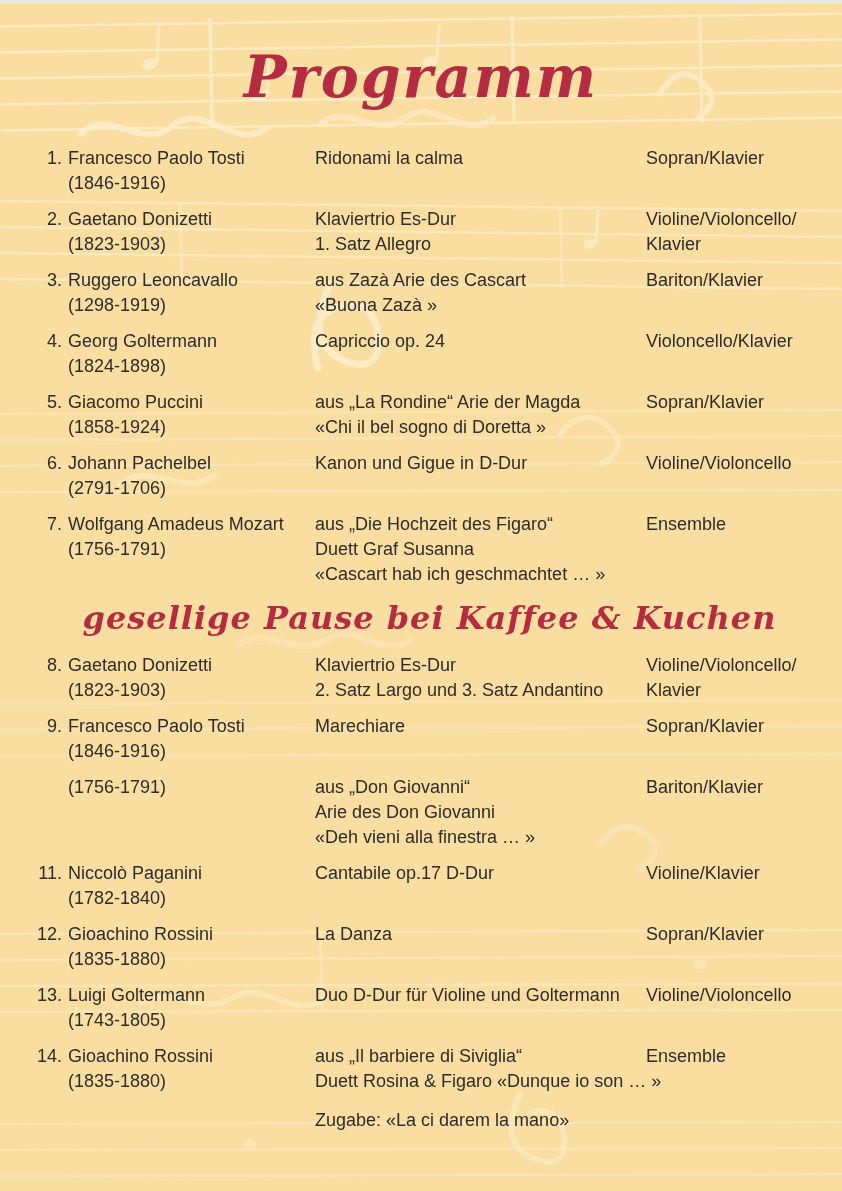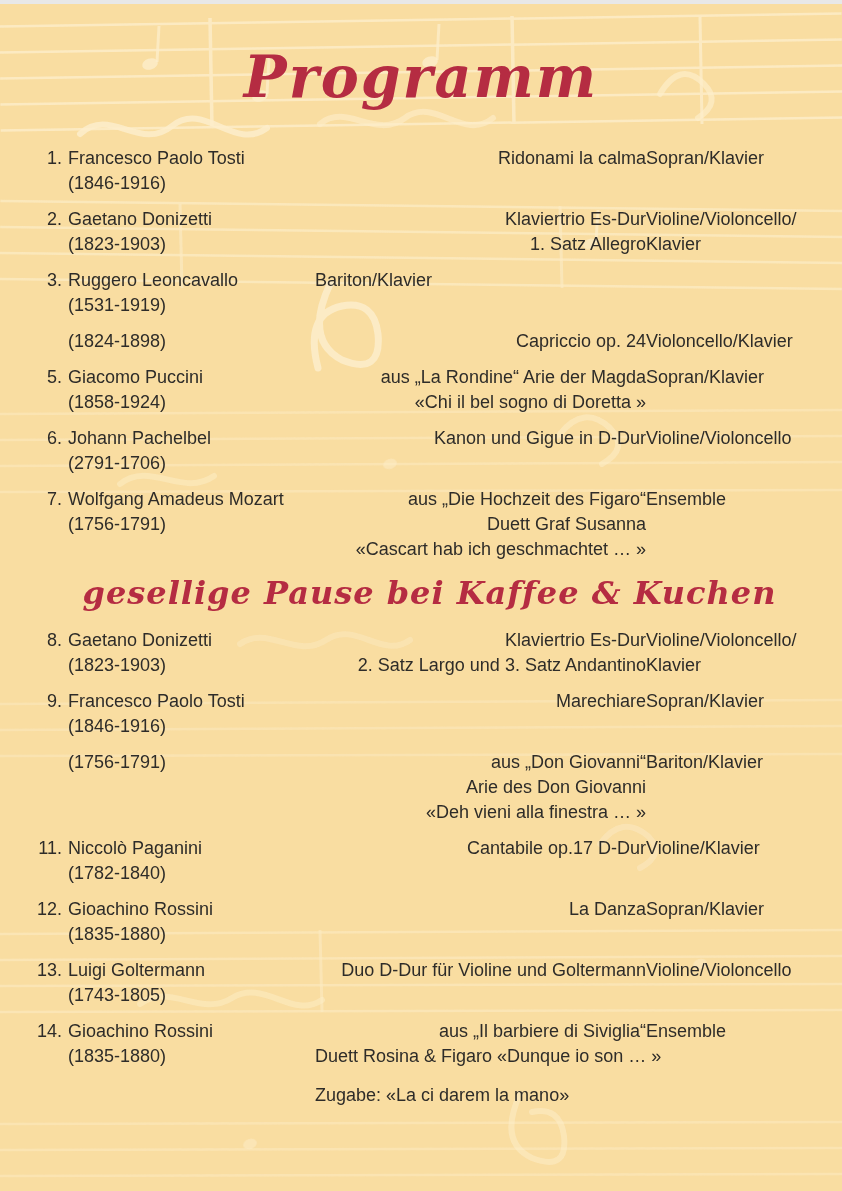--- a/index.html
+++ b/index.html
@@ -27,21 +27,21 @@
     font-weight:bold;
     font-size:57px;
     line-height:1.15;
     color:var(--accent-red);
     letter-spacing:2px;
   }
   .list{margin-top:36px;padding-left:33px;}
   .row{display:flex;align-items:flex-start;margin-bottom:11px;}
   .cline{line-height:25px;font-size:18px;white-space:nowrap;}
   .col1{width:282px;flex:0 0 282px;}
-  .col2{width:331px;flex:0 0 331px;text-align:right;}
+  .col2{width:331px;flex:0 0 331px;}
   .col3{flex:1 1 auto;}
   .num{display:inline-block;width:29px;text-align:right;margin-right:6px;}
   .dates{margin-left:35px;}
   .pause{
     text-align:center;
     font-family:"DejaVu Serif","Liberation Serif",serif;
     font-style:italic;
     font-weight:bold;
     font-size:32px;
     line-height:1.3;
@@ -157,28 +157,33 @@
             <div class="cline">1. Satz Allegro</div>
           </div>
           <div class="col col3">
             <div class="cline">Violine/Violoncello/</div>
             <div class="cline">Klavier</div>
           </div>
         </div>
         <div class="row">
           <div class="col col1">
             <div class="cline"><span class="num">3.</span><span class="composer">Ruggero Leoncavallo</span></div>
-            <div class="cline dates">(1531-1919)</div>
+            <div class="cline dates">(1298-1919)</div>
+          </div>
+          <div class="col col2">
+            <div class="cline">aus Zazà Arie des Cascart</div>
+            <div class="cline">«Buona Zazà »</div>
           </div>
           <div class="col col3">
             <div class="cline">Bariton/Klavier</div>
           </div>
         </div>
         <div class="row">
           <div class="col col1">
+            <div class="cline"><span class="num">4.</span><span class="composer">Georg Goltermann</span></div>
             <div class="cline dates">(1824-1898)</div>
           </div>
           <div class="col col2">
             <div class="cline">Capriccio op. 24</div>
           </div>
           <div class="col col3">
             <div class="cline">Violoncello/Klavier</div>
           </div>
         </div>
         <div class="row">

